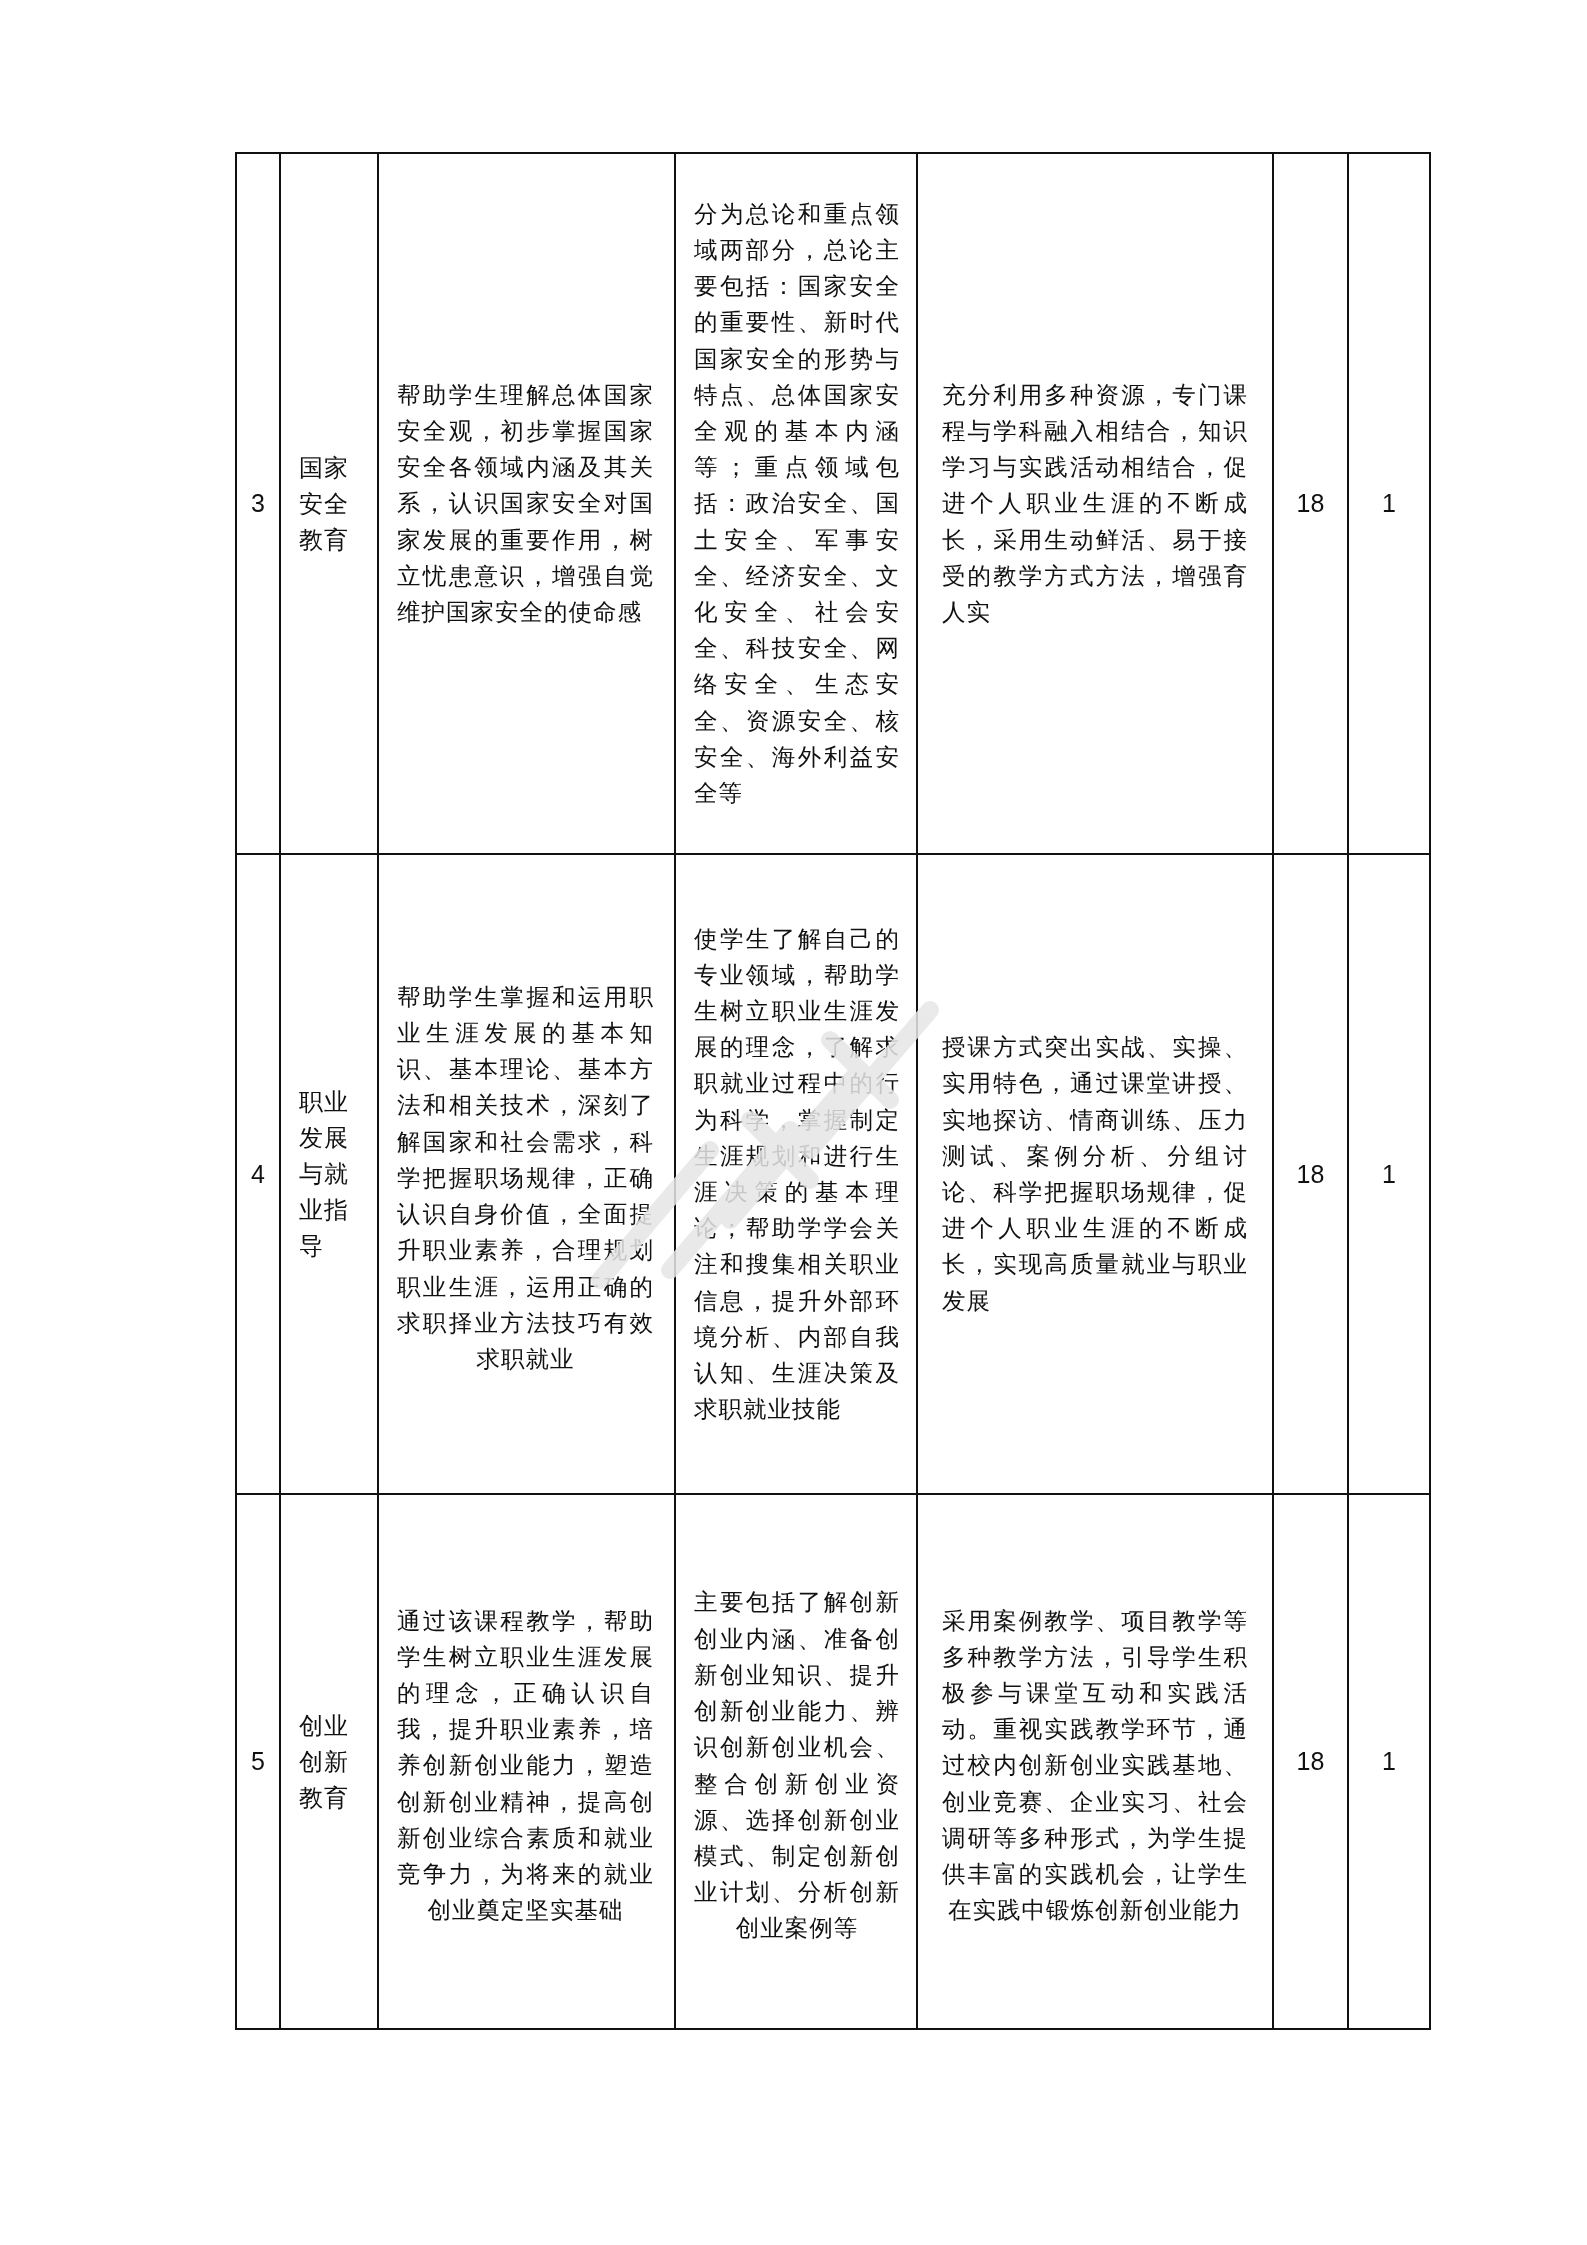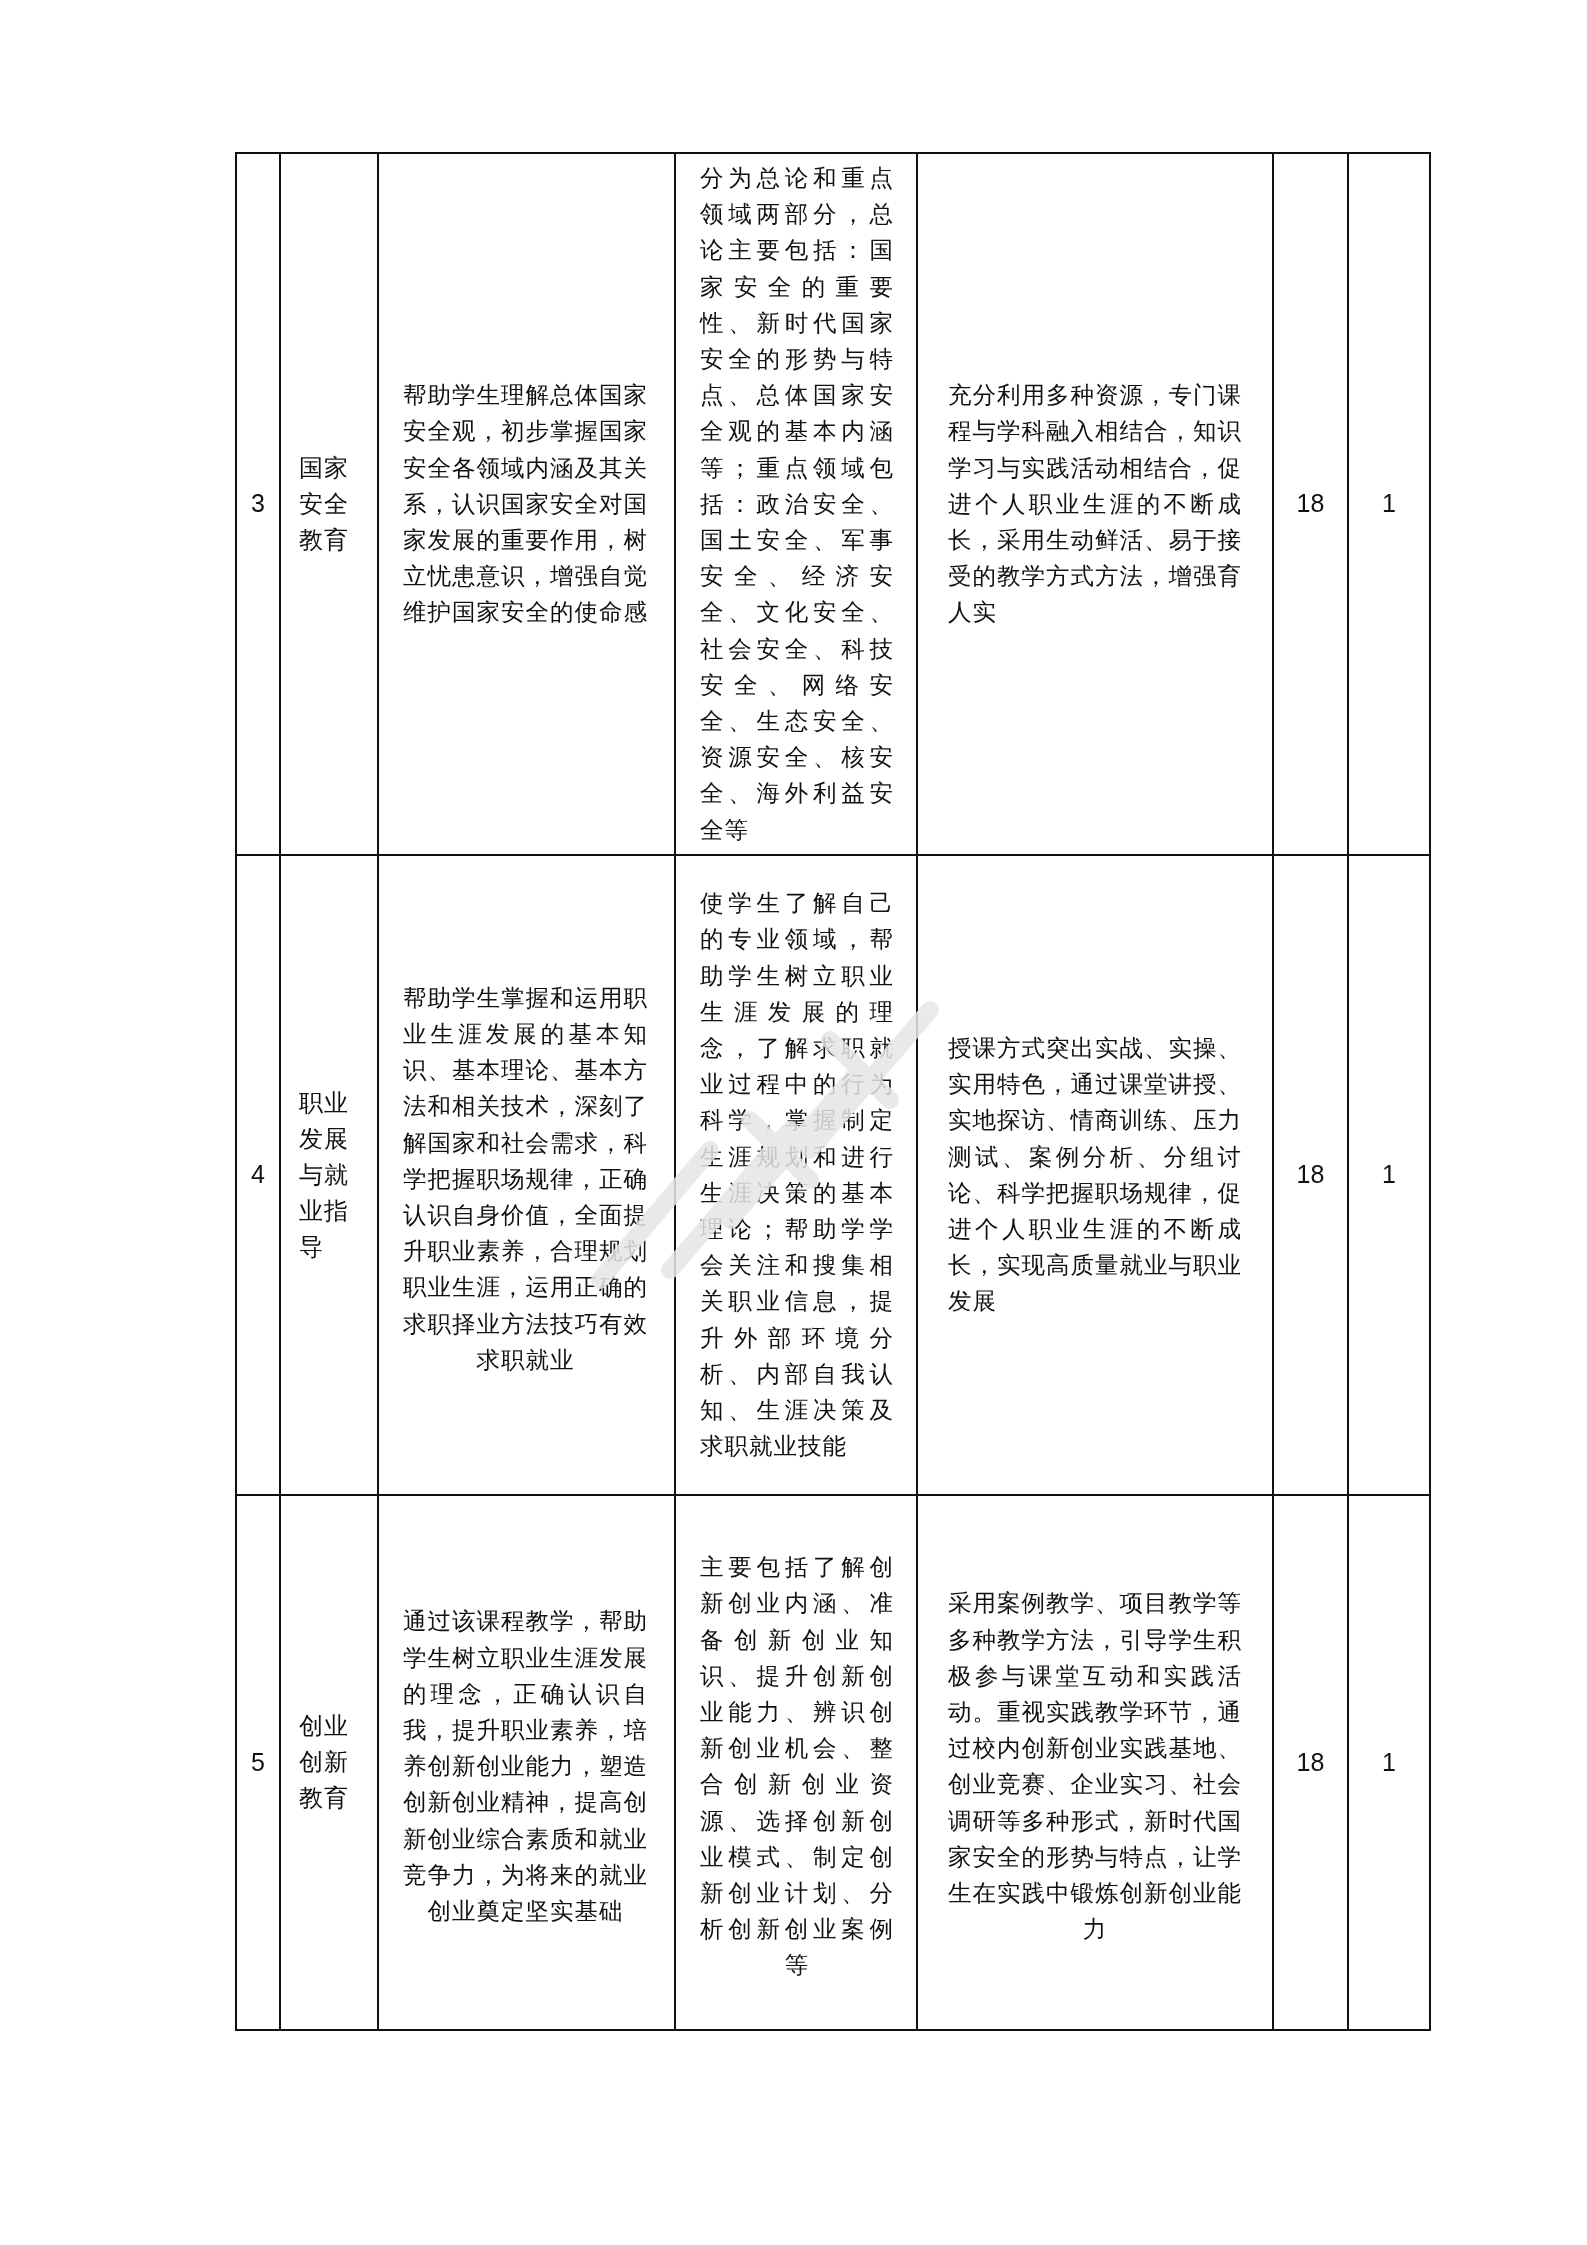--- a/index.html
+++ b/index.html
@@ -25,21 +25,21 @@
       position: absolute;
       left: 235px;
       top: 152px;
       width: 1194px;
       border-collapse: collapse;
       table-layout: fixed;
     }
     table.course-table td {
       border: 2px solid #111111;
       vertical-align: middle;
-      padding: 6px;
+      padding: 0;
       box-sizing: border-box;
     }
     col.c-no   { width: 44px; }
     col.c-name { width: 98px; }
     col.c-goal { width: 297px; }
     col.c-cont { width: 242px; }
     col.c-req  { width: 356px; }
     col.c-hrs  { width: 75px; }
     col.c-cred { width: 82px; }
 
@@ -155,21 +155,21 @@
           <div>创新</div>
           <div>教育</div>
         </td>
         <td class="goal">
           <div class="cell-text centered-last">通过该课程教学，帮助学生树立职业生涯发展的理念，正确认识自我，提升职业素养，培养创新创业能力，塑造创新创业精神，提高创新创业综合素质和就业竞争力，为将来的就业创业奠定坚实基础</div>
         </td>
         <td class="cont">
           <div class="cell-text centered-last">主要包括了解创新创业内涵、准备创新创业知识、提升创新创业能力、辨识创新创业机会、整合创新创业资源、选择创新创业模式、制定创新创业计划、分析创新创业案例等</div>
         </td>
         <td class="req">
-          <div class="cell-text centered-last">采用案例教学、项目教学等多种教学方法，引导学生积极参与课堂互动和实践活动。重视实践教学环节，通过校内创新创业实践基地、创业竞赛、企业实习、社会调研等多种形式，新时代国家安全的形势与特点，让学生在实践中锻炼创新创业能力</div>
+          <div class="cell-text centered-last">采用案例教学、项目教学等多种教学方法，引导学生积极参与课堂互动和实践活动。重视实践教学环节，通过校内创新创业实践基地、创业竞赛、企业实习、社会调研等多种形式，为学生提供丰富的实践机会，让学生在实践中锻炼创新创业能力</div>
         </td>
         <td class="num">18</td>
         <td class="num">1</td>
       </tr>
     </tbody>
   </table>
 
   <svg class="watermark" viewBox="0 0 400 320" xmlns="http://www.w3.org/2000/svg">
     <g stroke="#e6e6e6" stroke-width="18" fill="none" stroke-linecap="round" opacity="0.85">
       <path d="M40 300 L150 170"></path>

